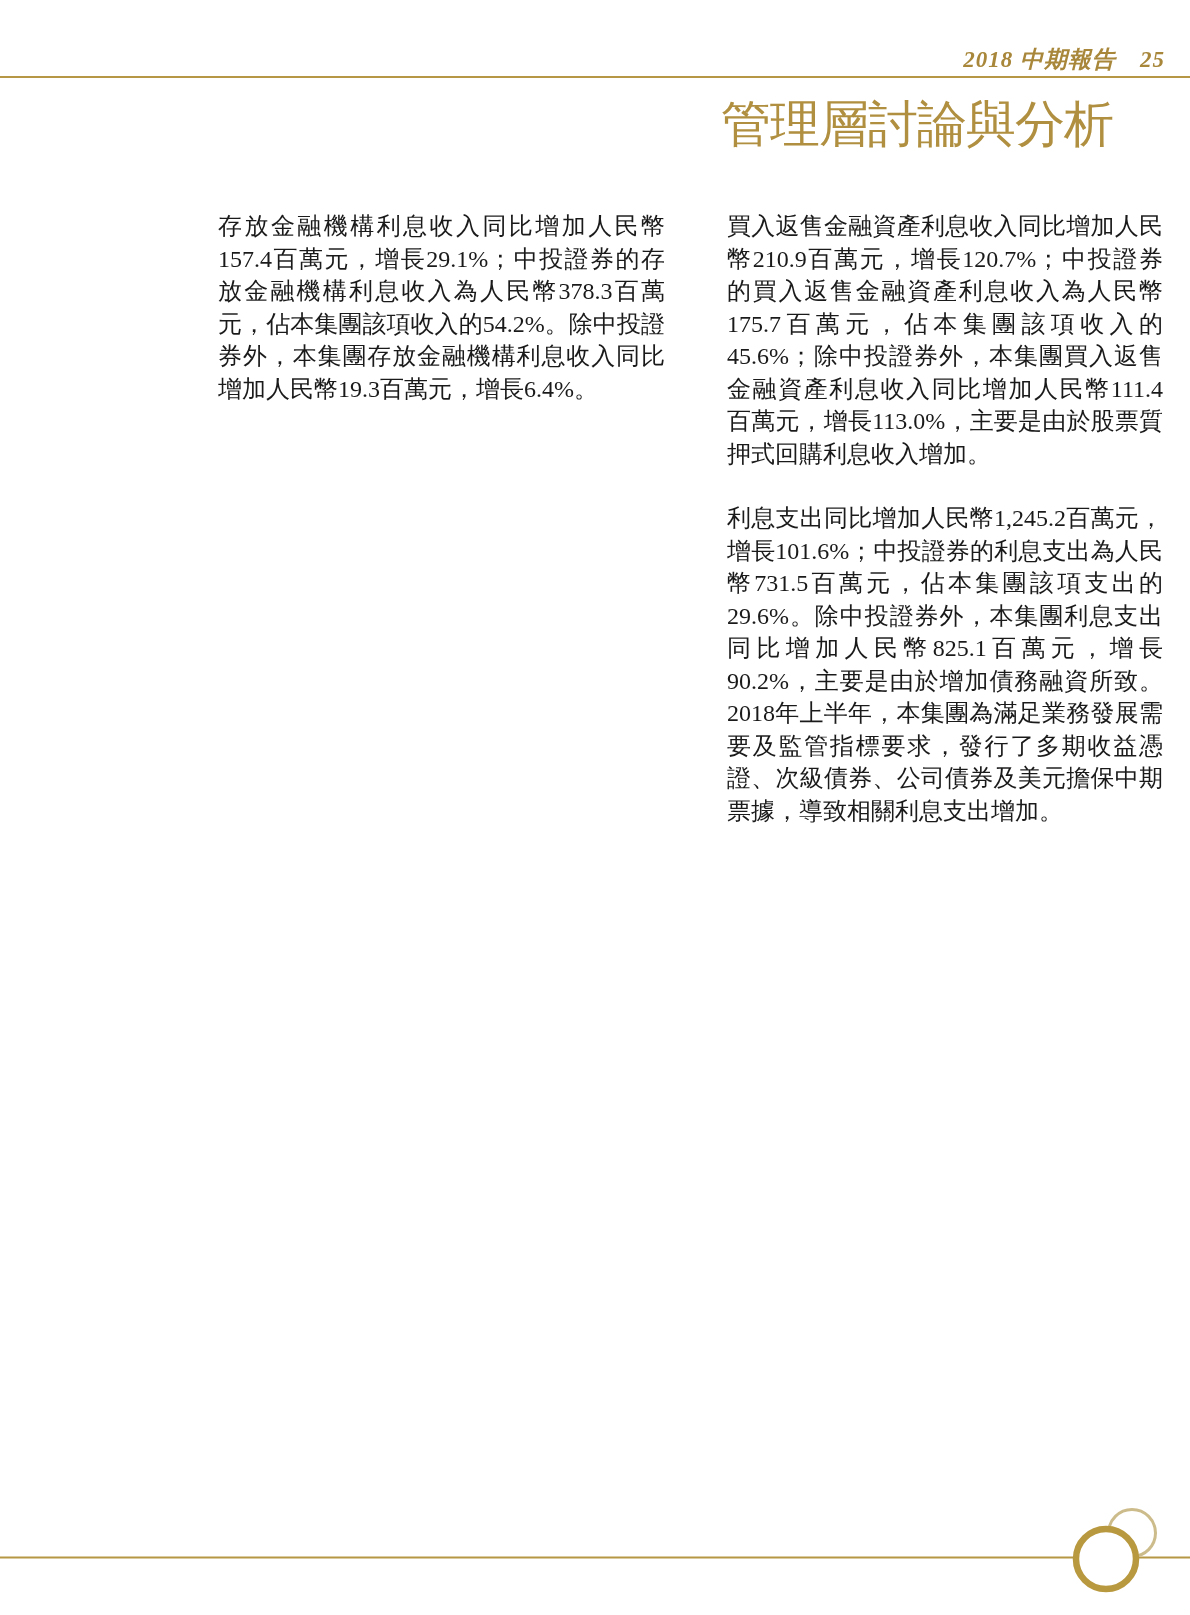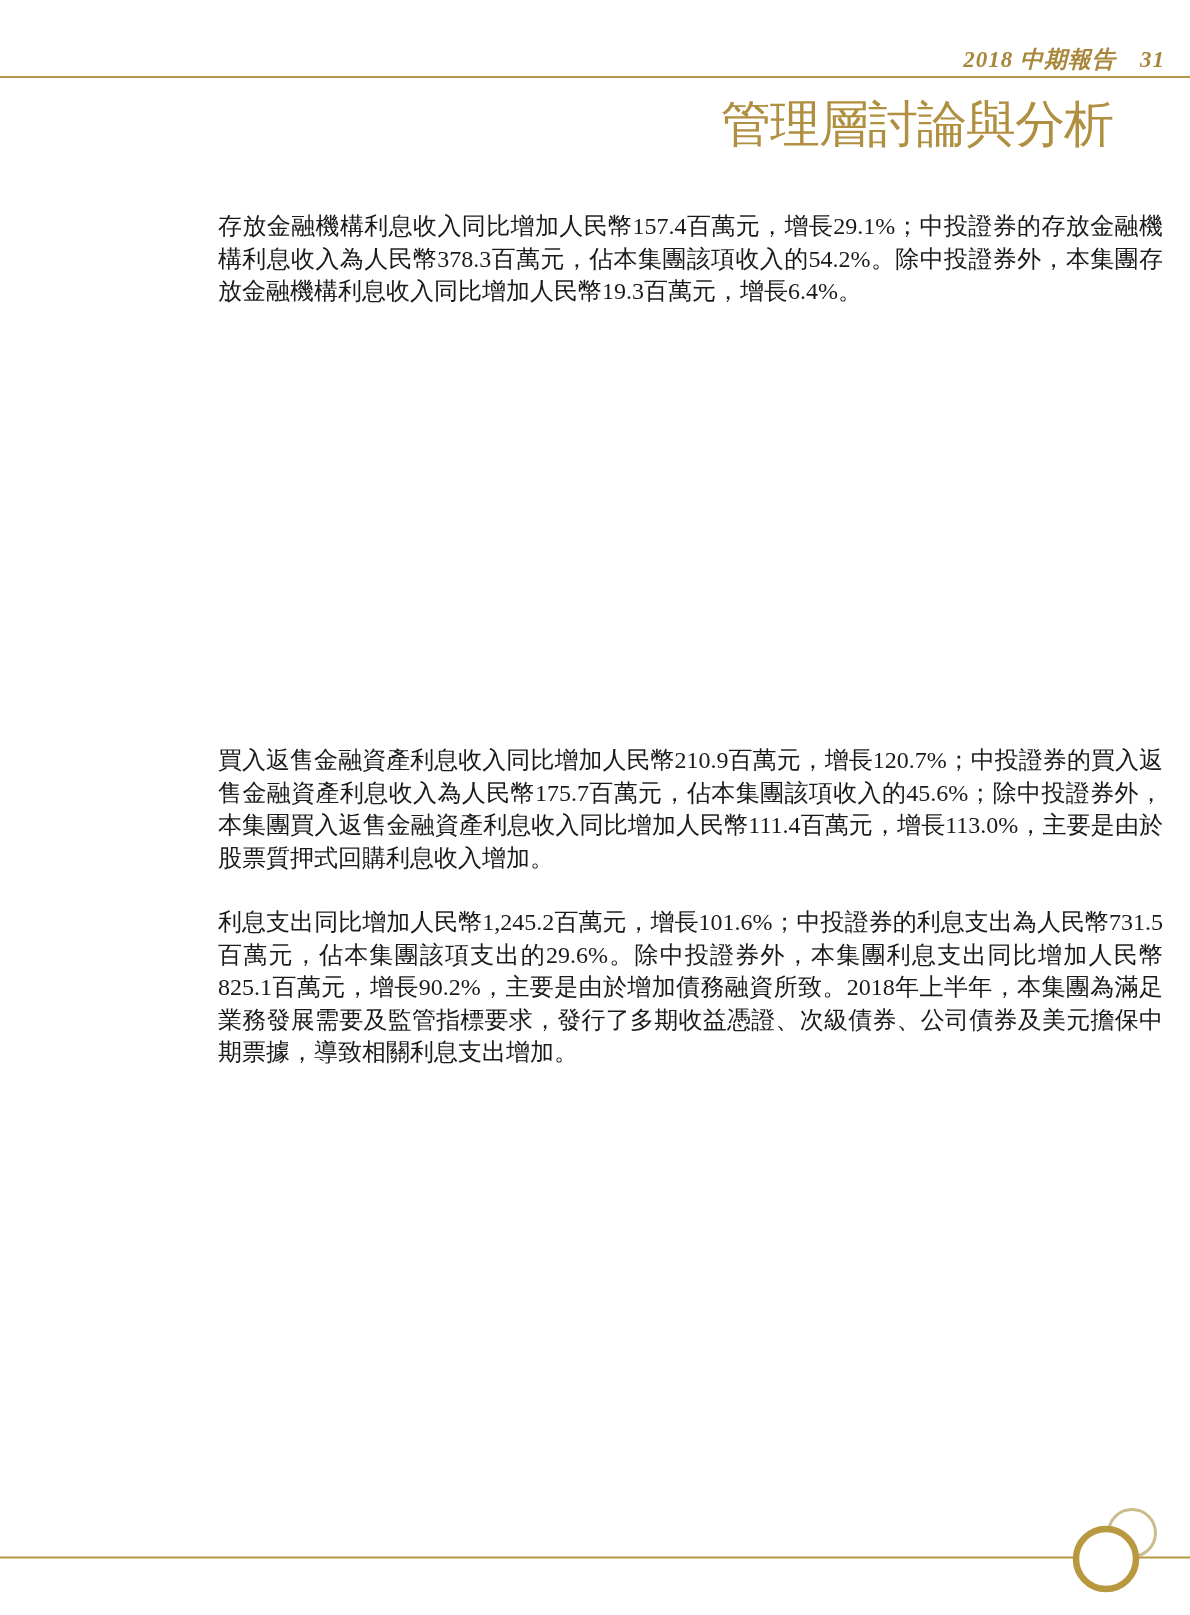--- a/index.html
+++ b/index.html
@@ -54,23 +54,22 @@
     white-space: nowrap;
   }
 
   
   .columns {
     position: absolute;
     top: 210px;
     left: 218px;
     width: 945px;
     display: flex;
-    gap: 87px;
+    gap: 62px;
     color: #1A1A1A;
-    flex-direction: column;
   }
   .col { min-width: 0; }
   .col-left  { flex: 0 0 447px; }
   .col-right { flex: 0 0 436px; }
   .col p {
     margin: 0 0 32px 0;
     font-size: 24px;
     line-height: 32.5px;
     text-align: justify;
     text-justify: inter-character;
@@ -86,21 +85,21 @@
     display: block;
   }
 </style>
 </head>
 <body>
 
 <div class="page">
 
   <div class="header-row">
     <span>2018 中期報告</span>
-    <span>31</span>
+    <span>25</span>
   </div>
   <div class="top-rule"></div>
 
   <h1 class="section-title">管理層討論與分析</h1>
 
   <main class="columns">
     <div class="col col-left">
       <p>存放金融機構利息收入同比增加人民幣157.4百萬元，增長29.1%；中投證券的存放金融機構利息收入為人民幣378.3百萬元，佔本集團該項收入的54.2%。除中投證券外，本集團存放金融機構利息收入同比增加人民幣19.3百萬元，增長6.4%。</p>
     </div>
     <div class="col col-right">

